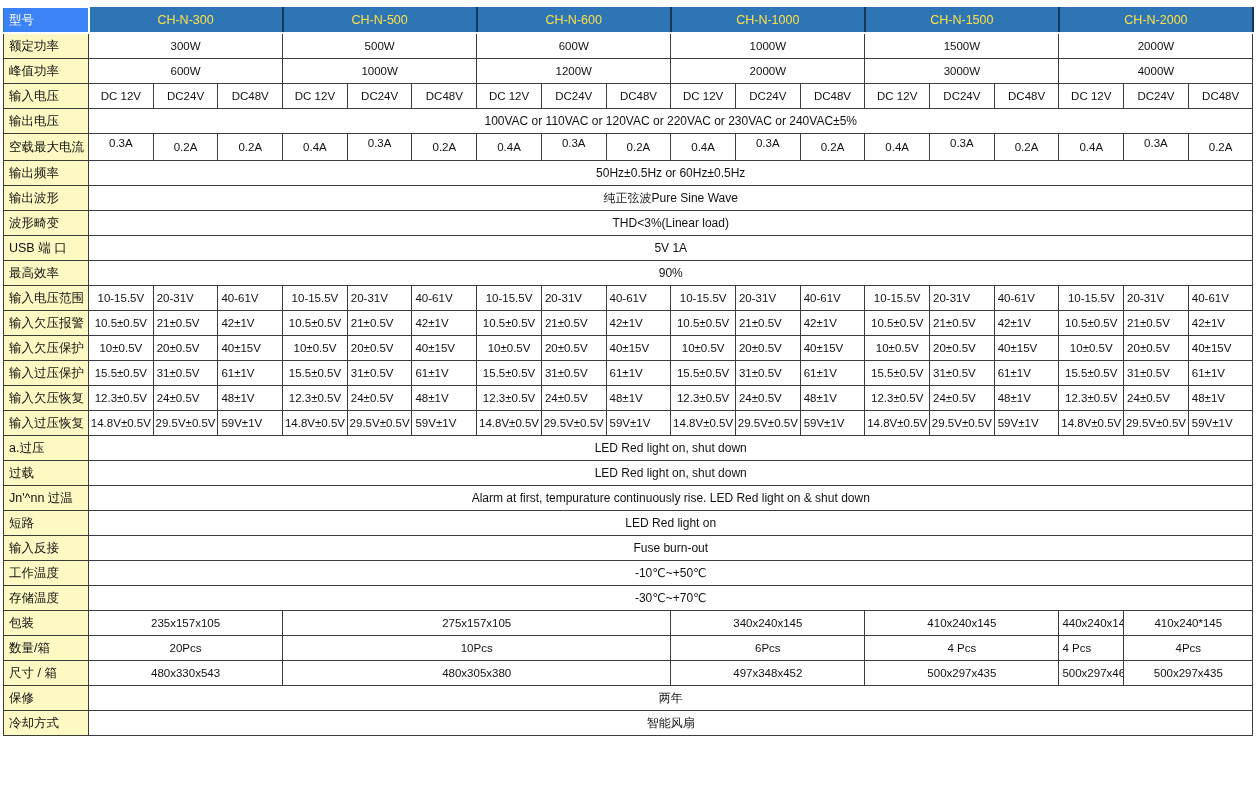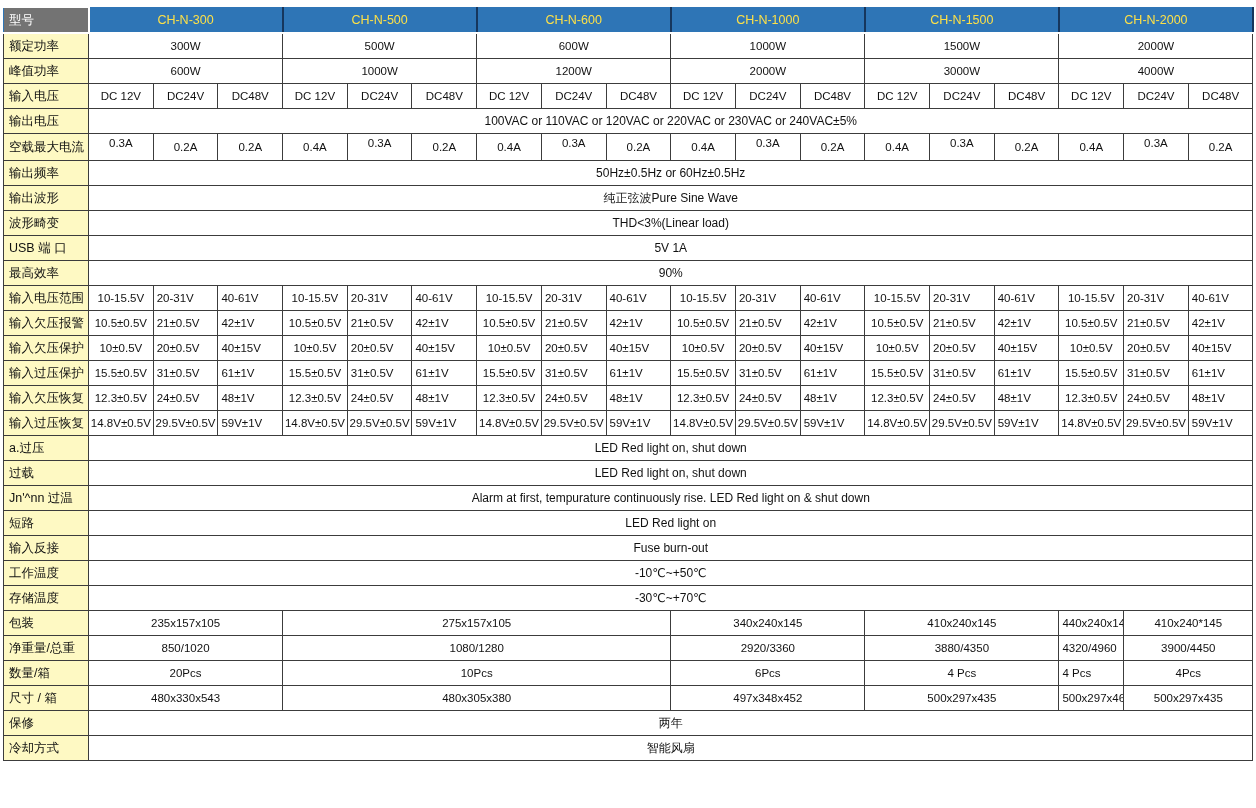--- a/index.html
+++ b/index.html
@@ -4,21 +4,21 @@
 <style>
   html,body{margin:0;padding:0;background:#ffffff;}
   body{width:1256px;height:808px;overflow:hidden;font-family:"Liberation Sans","DejaVu Sans",sans-serif;color:#111;}
   .wrap{padding:6px 3px 0 3px;}
   table{width:1250px;border-collapse:collapse;table-layout:fixed;}
   col.c-label{width:85px;}
   col.c-sub{width:64.7px;}
   td,th{border:1px solid #3c3c3c;height:24px;padding:0 1px;font-size:11.5px;font-weight:normal;
         text-align:center;vertical-align:middle;white-space:nowrap;overflow:hidden;}
   th.lbl{text-align:left;padding-left:5px;font-size:12.5px;background:#fef9c3;}
-  tr.header th.lbl{background:#737373;color:#ffffff;border:2px solid #ffffff;border-left:1px solid #2E75B6;font-size:12.5px;}
+  tr.header th.lbl{background:#3b82f6;color:#ffffff;border:2px solid #ffffff;border-left:1px solid #2E75B6;font-size:12.5px;}
   tr.header td{background:#2E75B6;color:#fde047;font-size:12.5px;
                border-left:2px solid #16365c;border-right:2px solid #16365c;
                border-top:1px solid #2E75B6;border-bottom:2px solid #ffffff;}
   td.left{text-align:left;padding-left:3px;}
   td.raised{vertical-align:top;padding-top:2px;line-height:15px;}
   td.span-text{font-size:12px;margin-left:9px;}
 </style>
 </head>
 <body>
 
@@ -296,29 +296,20 @@
         <tr>
           <th class="lbl">包装</th>
           <td colspan="3">235x157x105</td>
           <td colspan="6">275x157x105</td>
           <td colspan="3">340x240x145</td>
           <td colspan="3">410x240x145</td>
           <td colspan="1" class="left">440x240x145</td>
           <td colspan="2">410x240*145</td>
         </tr>
         <tr>
-          <th class="lbl">净重量/总重</th>
-          <td colspan="3">850/1020</td>
-          <td colspan="6">1080/1280</td>
-          <td colspan="3">2920/3360</td>
-          <td colspan="3">3880/4350</td>
-          <td colspan="1" class="left">4320/4960</td>
-          <td colspan="2">3900/4450</td>
-        </tr>
-        <tr>
           <th class="lbl">数量/箱</th>
           <td colspan="3">20Pcs</td>
           <td colspan="6">10Pcs</td>
           <td colspan="3">6Pcs</td>
           <td colspan="3">4 Pcs</td>
           <td colspan="1" class="left">4 Pcs</td>
           <td colspan="2">4Pcs</td>
         </tr>
         <tr>
           <th class="lbl">尺寸 / 箱</th>

